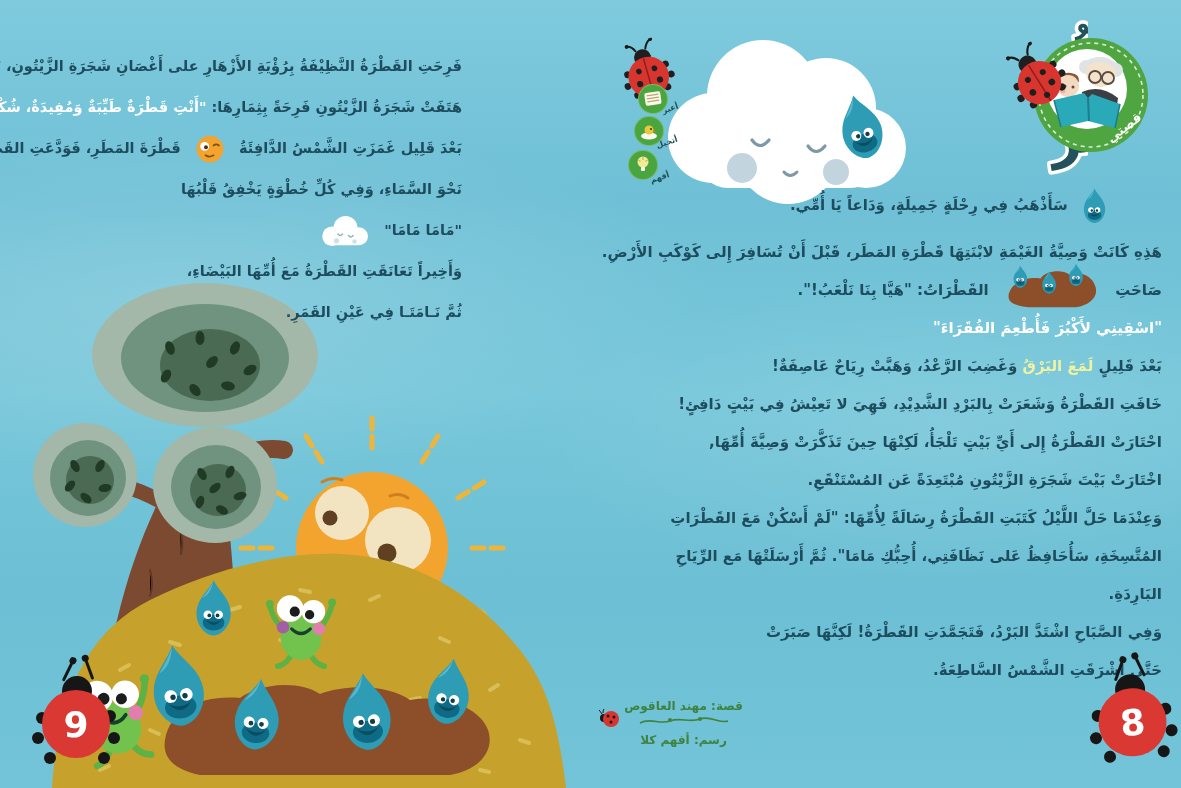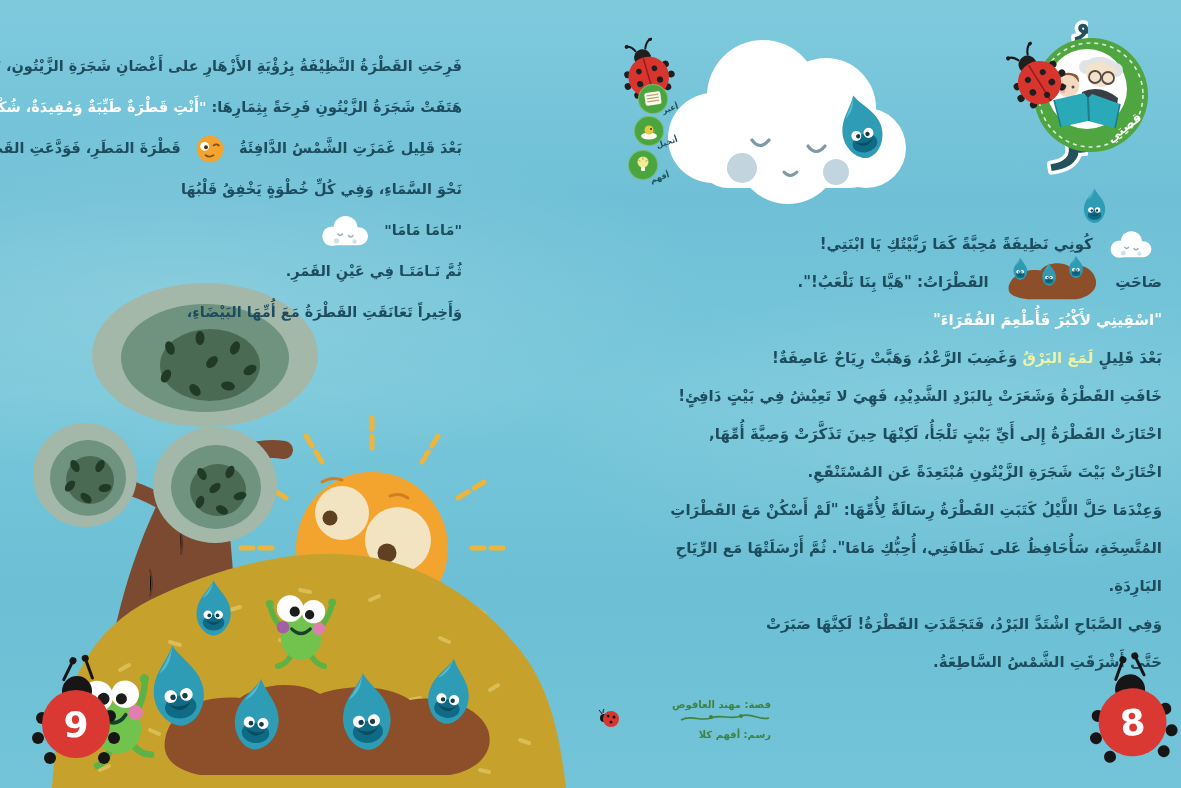--- a/index.html
+++ b/index.html
@@ -41,22 +41,22 @@
   .m-ant{position:absolute;width:3px;height:20px;background:#161616;border-radius:2px;}
   .m-ant::after{content:"";position:absolute;top:-6px;left:-2px;width:7px;height:7px;border-radius:50%;background:#161616;}
   .m-ant-l{left:32px;top:-2px;transform:rotate(26deg);}
   .m-ant-r{left:54px;top:-4px;transform:rotate(-20deg);}
   .m-head{position:absolute;left:28px;top:12px;width:30px;height:30px;border-radius:50%;background:#161616;}
   .m-leg{position:absolute;width:12px;height:12px;border-radius:50%;background:#161616;}
   .m-body{position:absolute;left:8px;top:26px;width:68px;height:68px;border-radius:50%;background:#da3832;
        display:flex;align-items:center;justify-content:center;}
   .m-num{color:#fff;font-size:36px;font-weight:bold;}
   
-  .credits{position:absolute;left:596px;top:698px;width:175px;z-index:7;text-align:right;
-       color:#3f8340;font-size:10px;font-weight:bold;line-height:1.4;direction:rtl;}
+  .credits{position:absolute;left:596px;top:698px;width:175px;z-index:7;text-align:center;
+       color:#3f8340;font-size:12px;font-weight:bold;line-height:1.4;direction:rtl;}
   .credit-bug{position:absolute;left:2px;top:10px;}
 </style>
 </head>
 <body>
 
 <svg width="0" height="0" style="position:absolute" aria-hidden="true">
 <defs>
   <g id="drop-char">
     <path d="M30 3 C24 16 10 26 7 42 C3 60 15 79 30 80 C45 79 57 60 53 42 C50 26 36 16 30 3 Z" fill="#2e9cb5"></path>
     <path d="M30 3 C27 12 20 20 14 28 C22 24 27 18 30 3 Z" fill="#5cbbce" opacity=".9"></path>
@@ -272,22 +272,22 @@
         </svg>
       <span>قَطْرَةَ المَطَرِ، فَوَدَّعَتِ القَطْرَةُ</span>
     </p>
     <p><span>نَحْوَ السَّمَاءِ، وَفِي كُلِّ خُطْوَةٍ يَخْفِقُ قَلْبُهَا</span></p>
     <p>
       <span>"مَامَا مَامَا"</span>
       <svg class="inl" width="54" height="36" viewBox="0 0 72 46">
           <use href="#mini-cloud"></use>
         </svg>
     </p>
+    <p><span>وَأَخِيراً تَعَانَقَتِ القَطْرَةُ مَعَ أُمِّهَا البَيْضَاءِ،</span></p>
     <p><span>ثُمَّ نَـامَتَـا فِي عَيْنِ القَمَرِ.</span></p>
-    <p><span>وَأَخِيراً تَعَانَقَتِ القَطْرَةُ مَعَ أُمِّهَا البَيْضَاءِ،</span></p>
   </div>
 
   <div class="marker" style="left:34px;top:664px;">
     <div class="m-ant m-ant-l"></div>
     <div class="m-ant m-ant-r"></div>
     <div class="m-head"></div>
     <div class="m-leg" style="left:2px;top:48px;"></div>
     <div class="m-leg" style="left:-2px;top:68px;"></div>
     <div class="m-leg" style="left:10px;top:88px;"></div>
     <div class="m-leg" style="left:70px;top:46px;"></div>
@@ -384,27 +384,23 @@
   </div>
   <svg class="abs" style="left:1006px;top:44px;transform:rotate(-32deg);z-index:5;" width="60" height="66" viewBox="0 0 100 110">
       <use href="#ladybug-sym"></use>
     </svg>
 
   <div class="story right-story" dir="rtl">
     <p style="margin-right:46px;">
       <svg class="inl" width="27" height="38" viewBox="0 0 60 84">
           <use href="#drop-char"></use>
         </svg>
-    </p>
-    <p>
-      <svg class="inl" width="48" height="31" viewBox="0 0 72 46">
-          <use href="#mini-cloud"></use>
-        </svg>
-      <span>كُونِي نَظِيفَةً مُحِبَّةً كَمَا رَبَّيْتُكِ يَا ابْنَتِي!</span>
-    </p>
+      <span>سَأَذْهَبُ فِي رِحْلَةٍ جَمِيلَةٍ، وَدَاعاً يَا أُمِّي.</span>
+    </p>
+    <p style="margin-top:8px;"><span>هَذِهِ كَانَتْ وَصِيَّةُ الغَيْمَةِ لابْنَتِهَا قَطْرَةِ المَطَر، قَبْلَ أَنْ تُسَافِرَ إِلى كَوْكَبِ الأَرْضِ.</span></p>
     <p>
       <span>صَاحَتِ</span>
       <span class="iwrap" style="width:96px;height:34px;">
         <svg width="96" height="50" viewBox="0 0 100 52" style="top:-10px;">
             <use href="#puddle-mini"></use>
           </svg>
       </span>
       <span>القَطْرَاتُ: </span><span>"هَيَّا بِنَا نَلْعَبُ!"</span><span>.</span>
     </p>
     <p><span class="white">"اسْقِينِي لأَكْبُرَ فَأُطْعِمَ الفُقَرَاءَ"</span></p>

